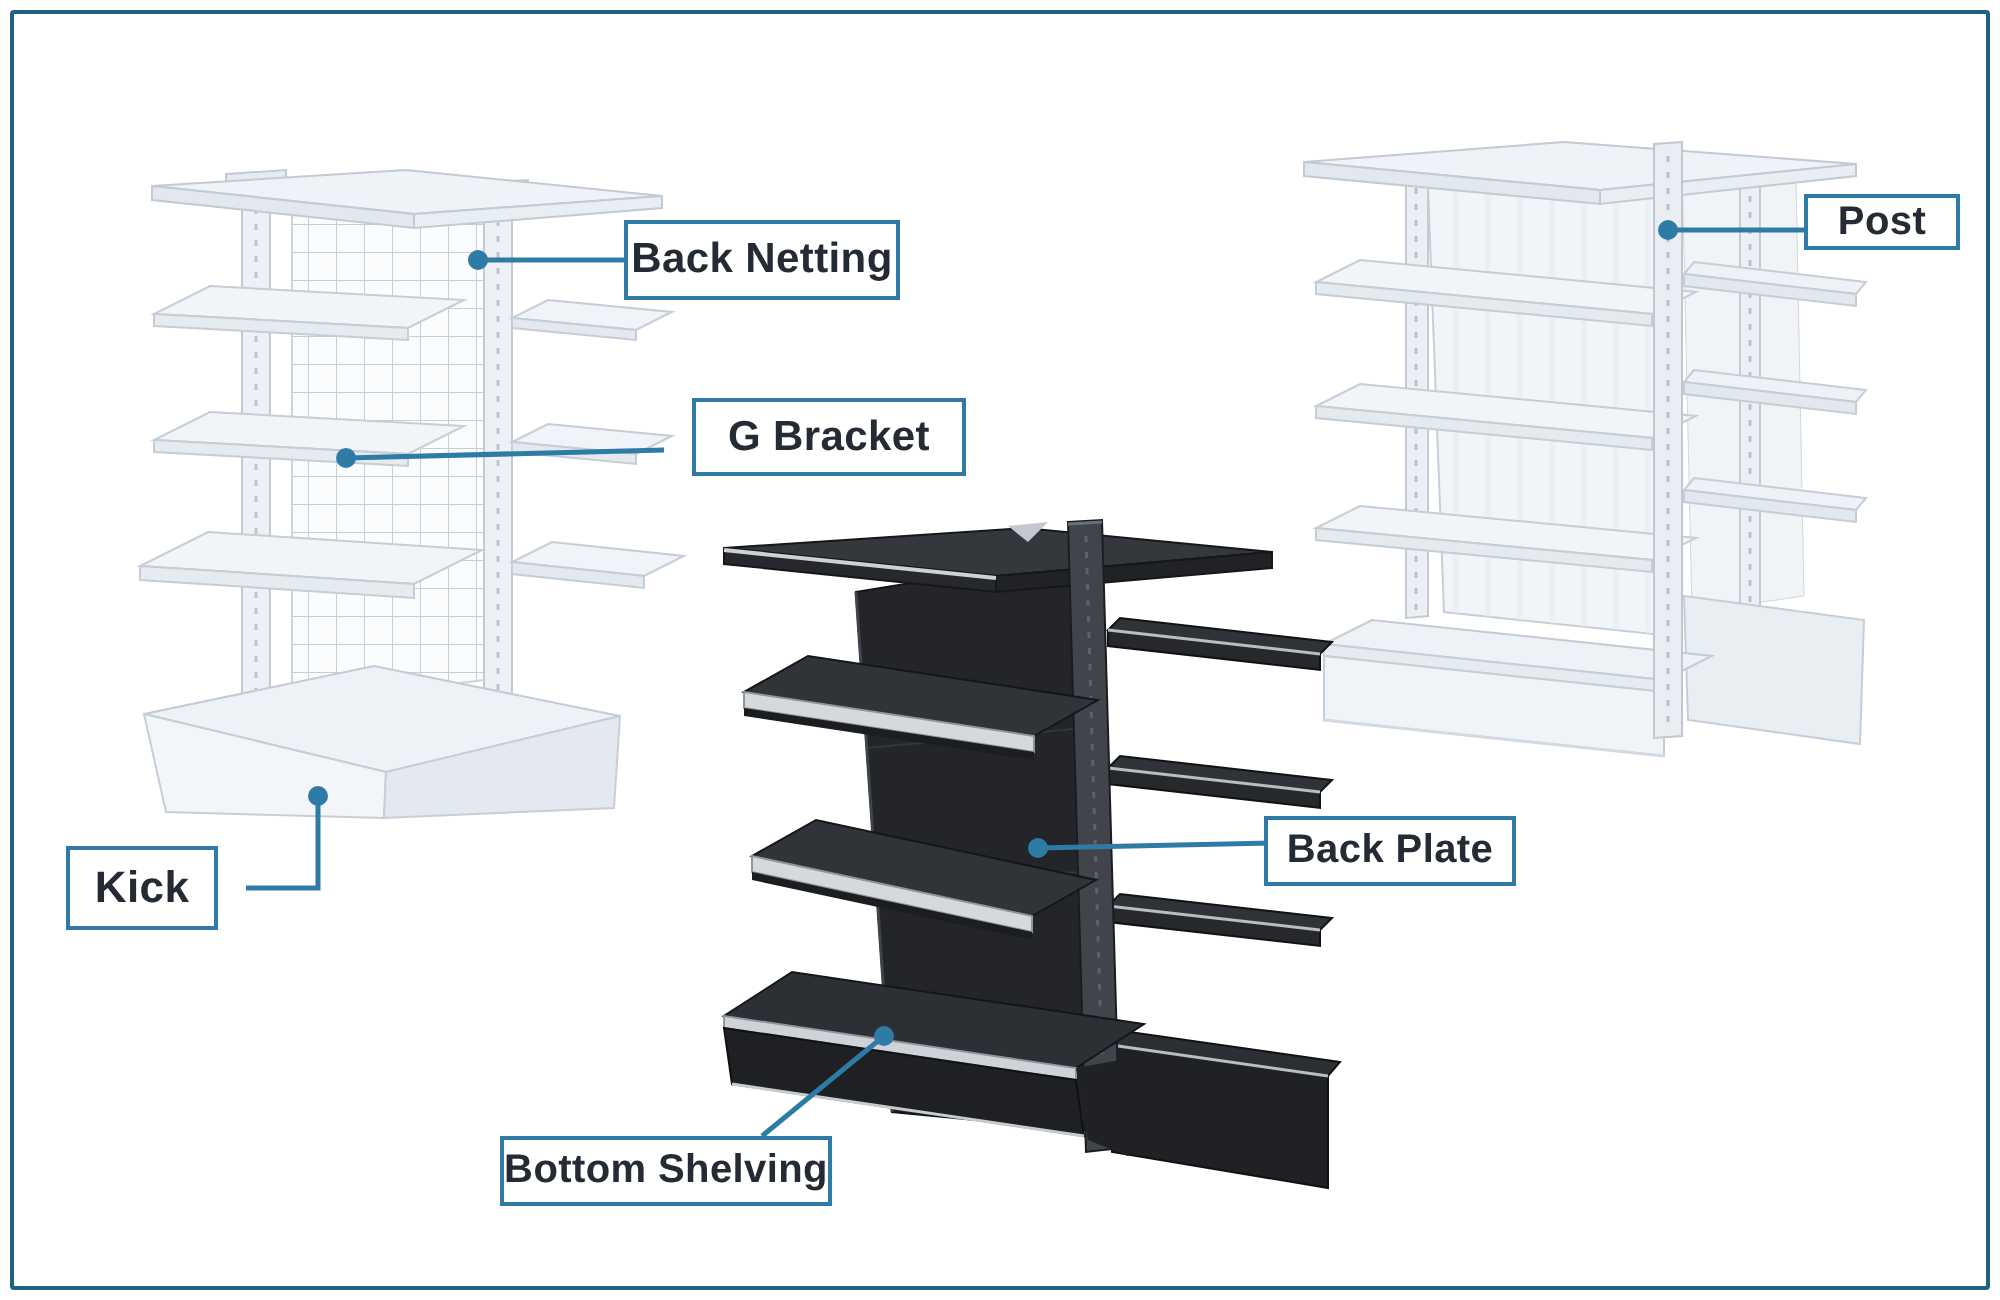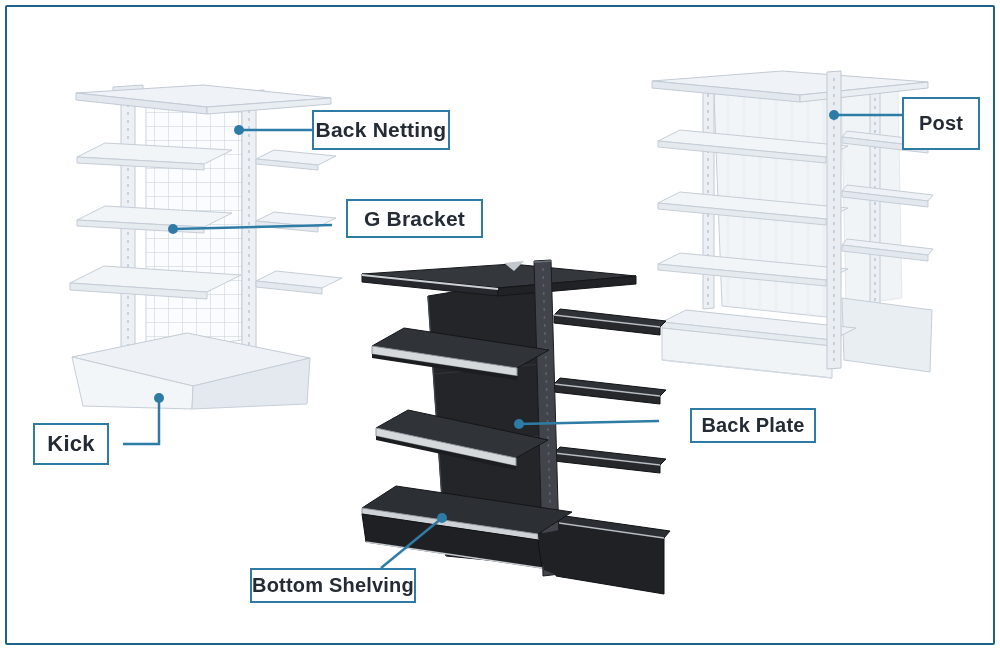--- a/index.html
+++ b/index.html
@@ -14,22 +14,22 @@
   .art{position:absolute;left:0;top:0;}
   .lb{
     position:absolute;display:flex;align-items:center;justify-content:center;
     background:#ffffff;border:2px solid #2e7ca6;box-sizing:border-box;
     color:#242b34;font-weight:bold;font-size:20px;letter-spacing:.2px;
     white-space:nowrap;
   }
   #label-back-netting{left:312px;top:110px;width:138px;height:40px;font-size:21px;}
   #label-g-bracket{left:346px;top:199px;width:137px;height:39px;font-size:21px;}
   #label-kick{left:33px;top:423px;width:76px;height:42px;font-size:22px;}
-  #label-post{left:902px;top:97px;width:78px;height:53px;}
-  #label-back-plate{left:690px;top:408px;width:126px;height:35px;}
+  #label-post{left:902px;top:97px;width:78px;height:28px;}
+  #label-back-plate{left:632px;top:408px;width:126px;height:35px;}
   #label-bottom-shelving{left:250px;top:568px;width:166px;height:35px;}
 </style>
 </head>
 <body>
 
 <div class="stage">
   <svg class="art" width="1000" height="650" viewBox="0 0 1000 650">
     <defs>
       <pattern id="mesh" width="14" height="14" patternUnits="userSpaceOnUse">
         <path d="M14 0H0V14" fill="none" stroke="#c6ced6" stroke-width="1"></path>

